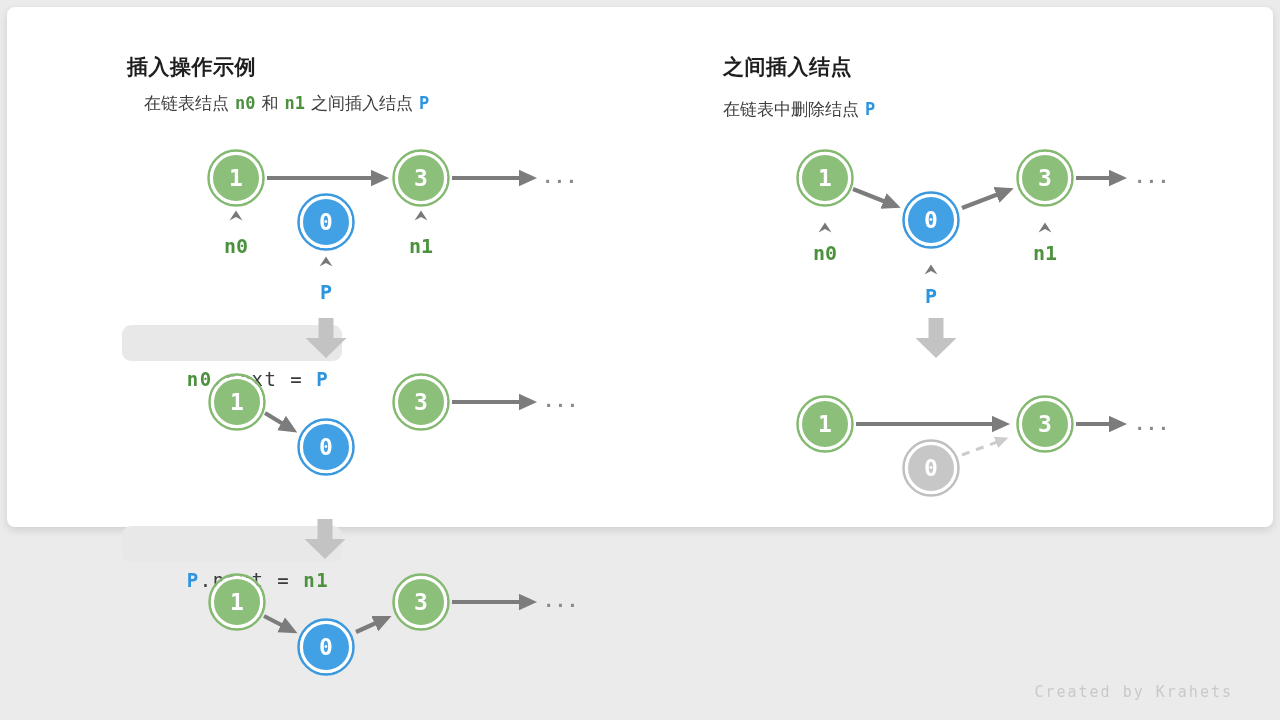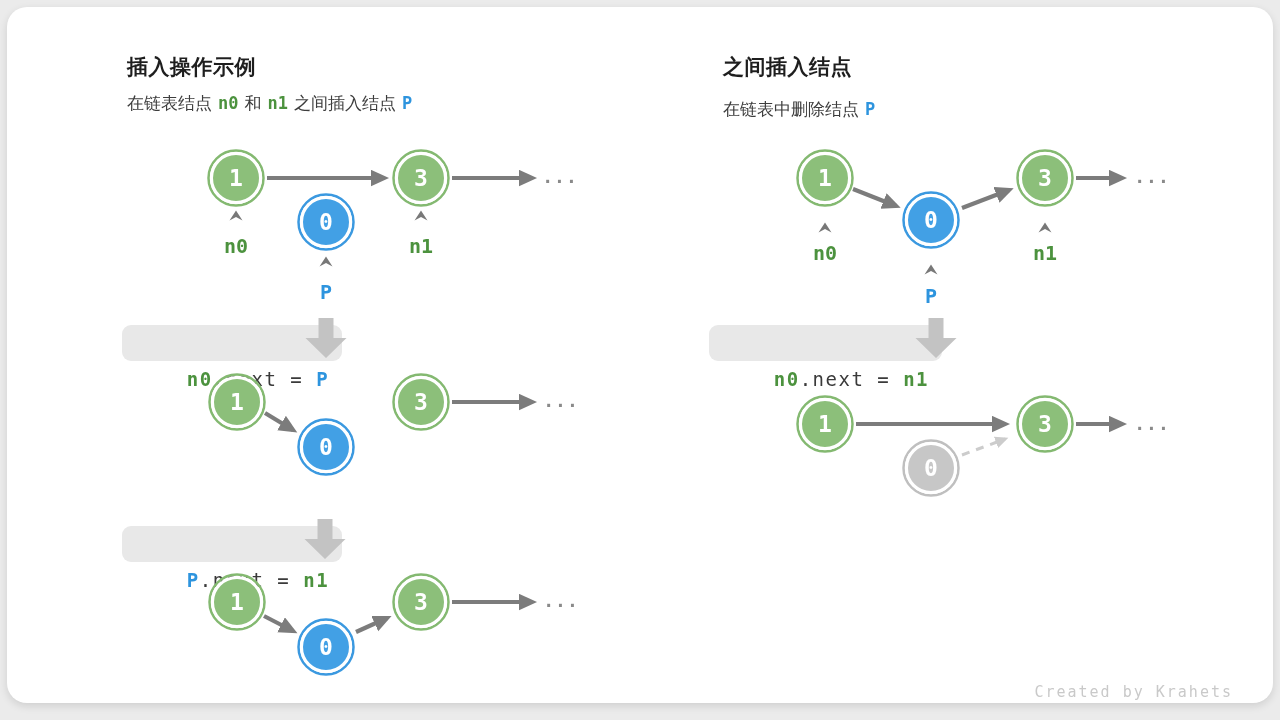--- a/index.html
+++ b/index.html
@@ -3,22 +3,22 @@
 <meta charset="utf-8">
 <style>
   html,body{margin:0;padding:0;}
   body{
     width:1280px;height:720px;position:relative;
     background:#ebebeb;
     font-family:"Liberation Sans", sans-serif;
     overflow:hidden;
   }
   .card{
-    position:absolute;left:7px;top:7px;width:1266px;height:696px;
-    background:#ffffff;border-radius:20px;
+    position:absolute;left:7px;top:7px;width:1266px;height:520px;
+    background:#ffffff;border-radius:8px;
     box-shadow:0 3px 8px rgba(0,0,0,0.12);
   }
   .panel-title{
     position:absolute;font-size:21px;font-weight:bold;color:#1e1e1e;
     letter-spacing:0.5px;
   }
   .subtitle{
     position:absolute;font-size:17px;color:#3d3d3d;white-space:nowrap;
   }
   .tok{
@@ -69,37 +69,34 @@
     font-family:"DejaVu Sans Mono", monospace;font-weight:bold;
     font-size:18px;fill:#8a8a8a;text-anchor:middle;letter-spacing:1px;
   }
 </style>
 </head>
 <body>
 
 <div class="card">
 
   <div class="panel-title" style="left:120px;top:46px">插入操作示例</div>
-  <div class="subtitle" style="left:120px;top:85px">
+  <div class="subtitle" style="left:137px;top:85px">
     <span>在链表结点</span><span class="tok tok-green">n0</span><span>和</span><span class="tok tok-green">n1</span><span>之间插入结点</span><span class="tok tok-blue">P</span>
   </div>
 
   <div class="panel-title" style="left:716px;top:46px">之间插入结点</div>
   <div class="subtitle" style="left:716px;top:91px">
     <span>在链表中删除结点</span><span class="tok tok-blue">P</span>
   </div>
 
   <div class="codebox" style="left:115px;top:318px">
     <span class="lhs-green">n0</span><span>.next = </span><span class="rhs-blue">P</span>
   </div>
   <div class="codebox" style="left:115px;top:519px">
     <span class="lhs-blue">P</span><span>.next = </span><span class="rhs-green">n1</span>
-  </div>
-  <div class="codebox" style="left:702px;top:318px">
-    <span class="lhs-green">n0</span><span>.next = </span><span class="rhs-green">n1</span>
   </div>
 
   <div class="credit">Created by Krahets</div>
 </div>
 
 <svg class="overlay" width="1280" height="720" viewBox="0 0 1280 720">
   <defs>
     <marker id="ah" markerWidth="5.4" markerHeight="4.4" refX="3.2" refY="2" orient="auto" markerUnits="strokeWidth">
       <path d="M0,0 L4.4,2 L0,4 Z" fill="#7c7c7c"></path>
     </marker>

